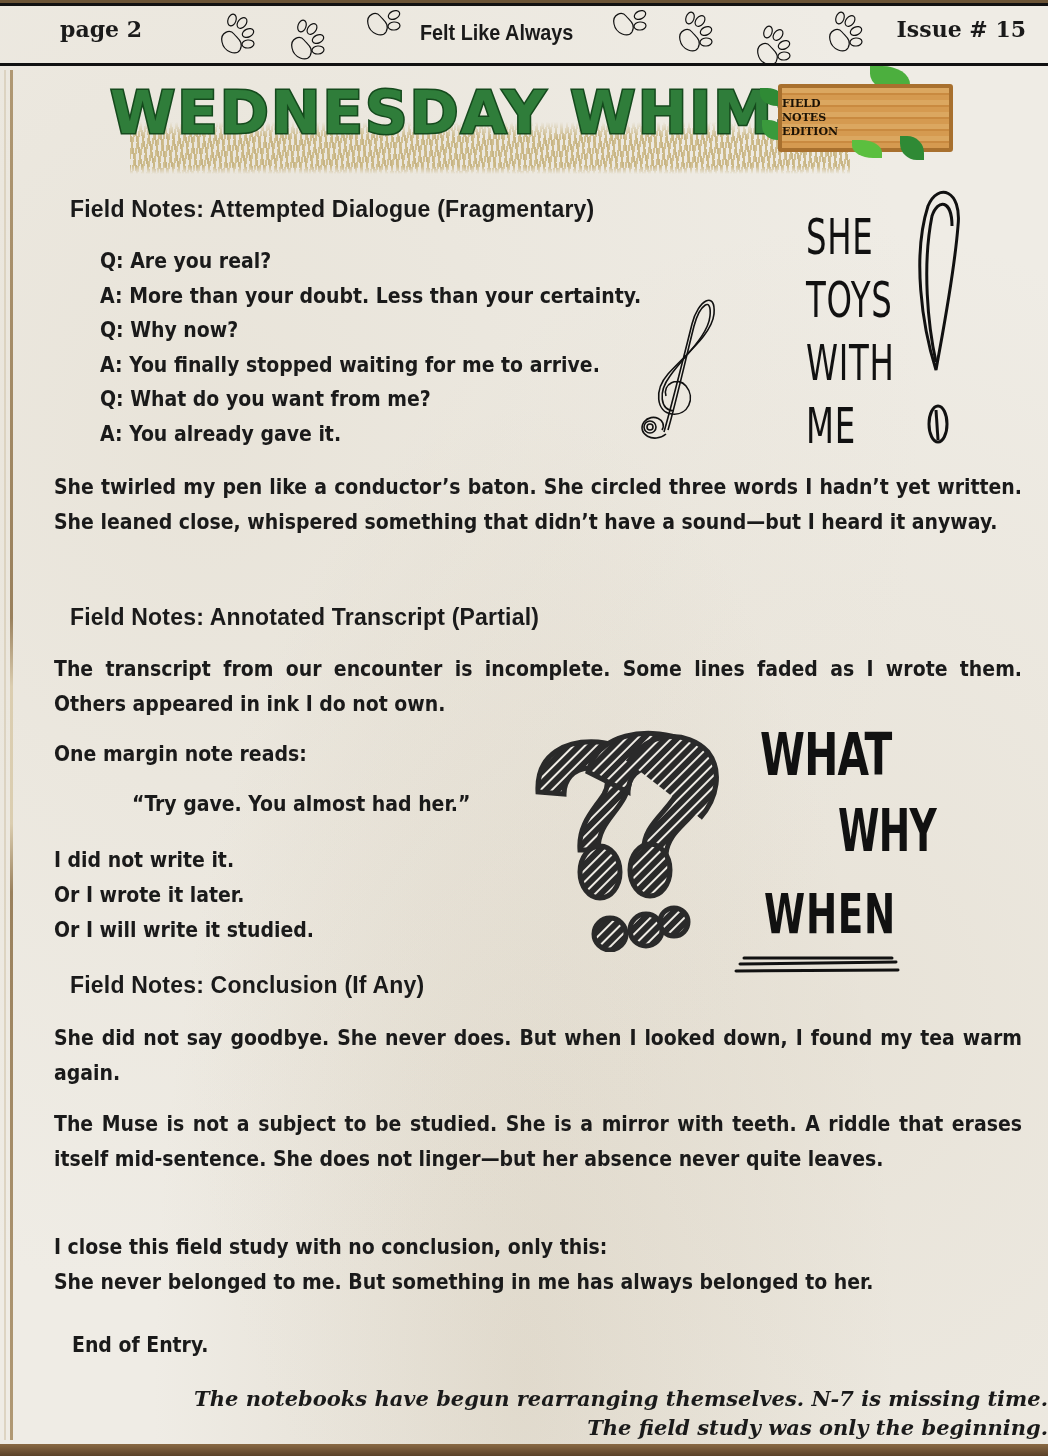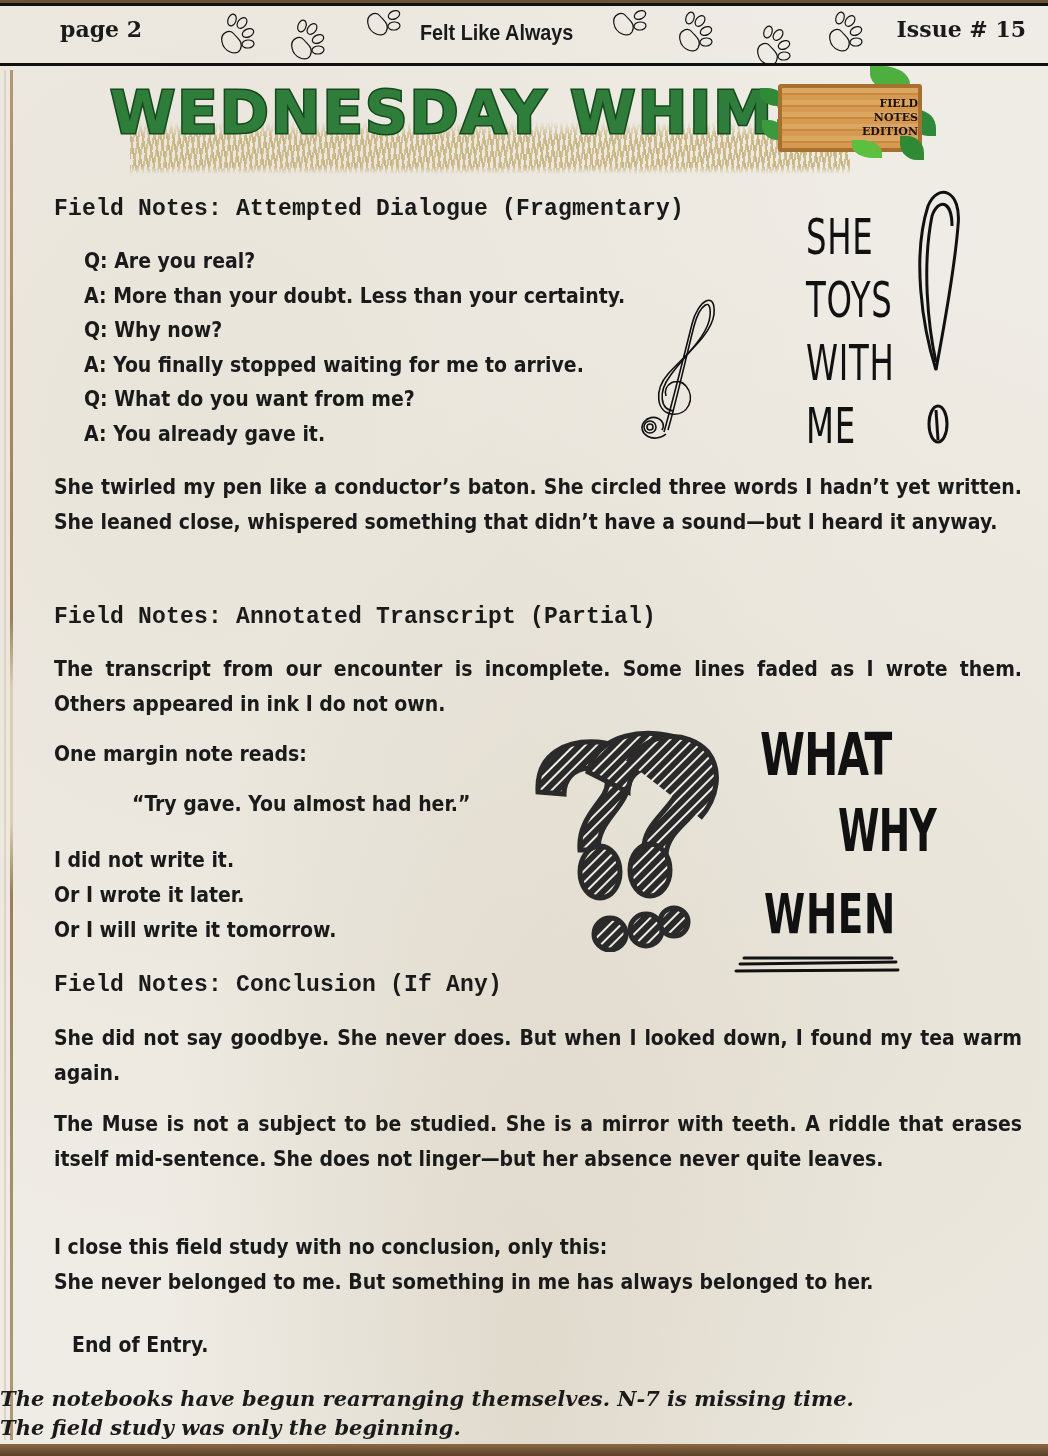--- a/index.html
+++ b/index.html
@@ -33,36 +33,36 @@
   .banner { position:absolute; left:110px; top:80px; width:830px; height:95px; }
   .grass { position:absolute; left:20px; top:42px; width:720px; height:52px;
     background: repeating-linear-gradient(100deg, rgba(203,183,130,.85) 0 2px, rgba(203,183,130,0) 2px 5px),
                 repeating-linear-gradient(80deg, rgba(190,168,112,.8) 0 2px, rgba(190,168,112,0) 2px 6px);
     -webkit-mask: linear-gradient(to bottom, transparent 0, #000 30%, #000 85%, transparent 100%);
     mask: linear-gradient(to bottom, transparent 0, #000 30%, #000 85%, transparent 100%);
   }
   .banner-title { position:absolute; left:0; top:4px; font-family:"DejaVu Sans", sans-serif; font-weight:bold;
     font-size:58px; letter-spacing:2px; color:#2f7d3a; line-height:1;
     -webkit-text-stroke: 3px #154a1d; paint-order: stroke fill; transform: scaleX(1.02); transform-origin:left; }
-  .sign { position:absolute; left:668px; top:4px; width:144px; height:68px;
+  .sign { position:absolute; left:668px; top:4px; width:175px; height:68px;
     background: repeating-linear-gradient(0deg, #d59a50 0 5px, #c98a40 5px 7px, #dba760 7px 12px);
     border:4px solid #a8702e; border-radius:3px;
-    display:flex; flex-direction:column; align-items:flex-end; justify-content:center;
+    display:flex; flex-direction:column; align-items:flex-start; justify-content:center;
     font-family:"DejaVu Serif", serif; font-weight:bold; font-size:11px; line-height:14px; color:#1b1205; }
   .leaf { position:absolute; border-radius: 0 70% 0 70%; background:#3e9b3a; }
 
-  .section-h { position:absolute; left:54px; font-family:Liberation Mono, monospace; font-weight:bold; font-size:23px; letter-spacing:0.2px; }
+  .section-h { position:absolute; left:70px; font-family:Liberation Sans, sans-serif; font-weight:bold; font-size:23px; letter-spacing:0.2px; }
   .para { position:absolute; left:54px; width:968px; font-family:"DejaVu Sans Condensed","DejaVu Sans",sans-serif; font-weight:bold; font-size:21px; line-height:35px; text-align:justify; }
-  .qa { position:absolute; left:84px; font-family:"DejaVu Sans Condensed","DejaVu Sans",sans-serif; font-weight:bold; font-size:21px; line-height:34.6px; }
+  .qa { position:absolute; left:100px; font-family:"DejaVu Sans Condensed","DejaVu Sans",sans-serif; font-weight:bold; font-size:21px; line-height:34.6px; }
   .line { position:absolute; font-family:"DejaVu Sans Condensed","DejaVu Sans",sans-serif; font-weight:bold; font-size:21px; }
 
   .handwrite { position:absolute; font-family:"DejaVu Sans Condensed","DejaVu Sans",sans-serif; color:#111; font-weight:normal; letter-spacing:1px; }
   .brush { position:absolute; font-family:"DejaVu Sans Condensed","DejaVu Sans",sans-serif; font-weight:bold; color:#111; letter-spacing:-1px; }
 
-  .footer { position:absolute; left:0; width:1048px; top:1384px; text-align:left; font-family:"DejaVu Serif", serif; font-style:italic; font-weight:bold; font-size:21px; line-height:29px; }
+  .footer { position:absolute; left:0; width:1048px; top:1384px; text-align:right; font-family:"DejaVu Serif", serif; font-style:italic; font-weight:bold; font-size:21px; line-height:29px; }
 </style>
 </head>
 <body>
 
 <div class="top-edge"></div>
 <div class="binding2"></div>
 <div class="binding"></div>
 
 <div class="header-bar">
   <div class="header-line-top"></div>
@@ -185,21 +185,21 @@
 
 <div class="para" style="top:470px">She twirled my pen like a conductor’s baton. She circled three words I hadn’t yet written. She leaned close, whispered something that didn’t have a sound—but I heard it anyway.</div>
 
 <div class="section-h" style="top:604px">Field Notes: Annotated Transcript (Partial)</div>
 <div class="para" style="top:652px">The transcript from our encounter is incomplete. Some lines faded as I wrote them. Others appeared in ink I do not own.</div>
 <div class="line" style="left:54px;top:742px">One margin note reads:</div>
 <div class="line" style="left:132px;top:792px">“Try gave. You almost had her.”</div>
 <div class="line" style="left:54px;top:843px;line-height:35px">
   <div>I did not write it.</div>
   <div>Or I wrote it later.</div>
-  <div>Or I will write it tomorrow.</div>
+  <div>Or I will write it studied.</div>
 </div>
 
 <svg style="position:absolute;left:528px;top:722px;width:200px;height:230px" viewBox="0 0 200 230">
   <defs>
     <pattern id="hatch" width="8" height="8" patternUnits="userSpaceOnUse" patternTransform="rotate(45)">
       <rect width="8" height="8" fill="#2a2a2a"></rect>
       <rect x="0" y="0" width="2" height="8" fill="#efece5"></rect>
     </pattern>
   </defs>
   <g stroke="#2a2a2a" stroke-width="5" fill="url(#hatch)">

